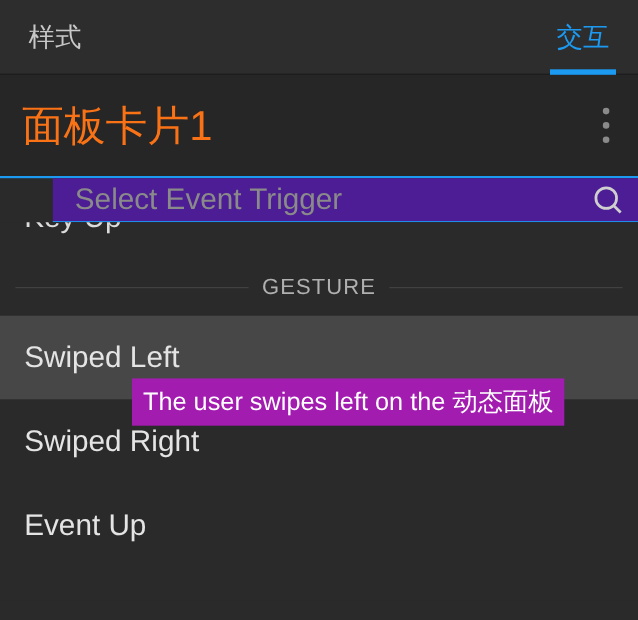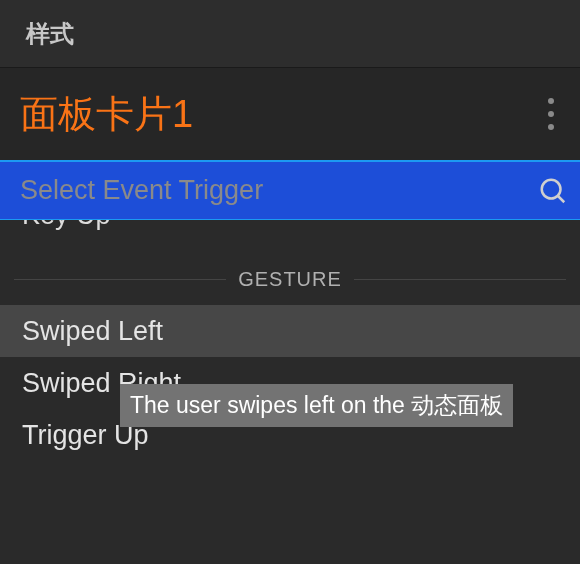--- a/index.html
+++ b/index.html
@@ -19,21 +19,20 @@
     padding: 0 20px;
     background: #2d2d2d;
     border-bottom: 1px solid #1a1a1a;
   }
   .tabbar .tab {
     font-size: 24px;
     color: #c8c8c8;
     cursor: pointer;
     padding: 18px 6px;
     position: relative;
-    font-weight: bold;
   }
   .tabbar .tab.active {
     color: #1C9AF2;
   }
   .tabbar .tab.active::after {
     content: "";
     position: absolute;
     left: 0; right: 0; bottom: 0;
     height: 5px;
     background: #1C9AF2;
@@ -61,26 +60,27 @@
     cursor: pointer;
   }
   .more-icon .dot {
     width: 6px; height: 6px;
     border-radius: 50%;
     background: #8a8a8a;
   }
 
   
   .search-row {
-    height: 58px;
+    height: 40px;
     display: flex;
     align-items: center;
     padding: 0 12px 0 20px;
-    background: #1d4ed8;
+    background: #4c1d95;
     border-bottom: 1px solid #1C9AF2;
+    margin-left: 48px;
   }
   .search-row input {
     flex: 1;
     background: transparent;
     border: none;
     outline: none;
     color: #e0e0e0;
     font-size: 27px;
   }
   .search-row input::placeholder { color: #8a8a8a; }
@@ -121,50 +121,51 @@
     height: 1px;
     background: #444;
   }
   .section-header .label {
     font-size: 20px;
     letter-spacing: 1px;
     color: #b0b0b0;
   }
 
   .item {
-    height: 52px;
+    height: 76px;
     display: flex;
     align-items: center;
     padding: 0 22px;
     font-size: 27px;
     color: #e4e4e4;
     cursor: pointer;
   }
   .item.hovered {
     background: #474747;
   }
 
   
   .tooltip {
     position: absolute;
     left: 120px;
-    top: 164px;
-    background: #737373;
+    top: 142px;
+    background: #a21caf;
     color: #fff;
     font-size: 23px;
     padding: 6px 10px;
     white-space: nowrap;
     pointer-events: none;
   }
 </style>
 </head>
 <body>
 
 <div class="tabbar">
   <div class="tab">样式</div>
+  <div class="tab active">交互</div>
 </div>
 
 <div class="title-row">
   <div class="title">面板卡片1</div>
   <div class="more-icon">
     <div class="dot"></div>
       <div class="dot"></div>
       <div class="dot"></div>
   </div>
 </div>
@@ -183,16 +184,16 @@
   <div class="peek-top">Key Up</div>
 
   <div class="section-header">
     <div class="line"></div>
     <div class="label">GESTURE</div>
     <div class="line"></div>
   </div>
 
   <div class="item hovered">Swiped Left</div>
   <div class="item">Swiped Right</div>
-  <div class="item">Trigger Up</div>
+  <div class="item">Event Up</div>
 
   <div class="tooltip">The user swipes left on the 动态面板</div>
 </div>
 
 </body></html>

